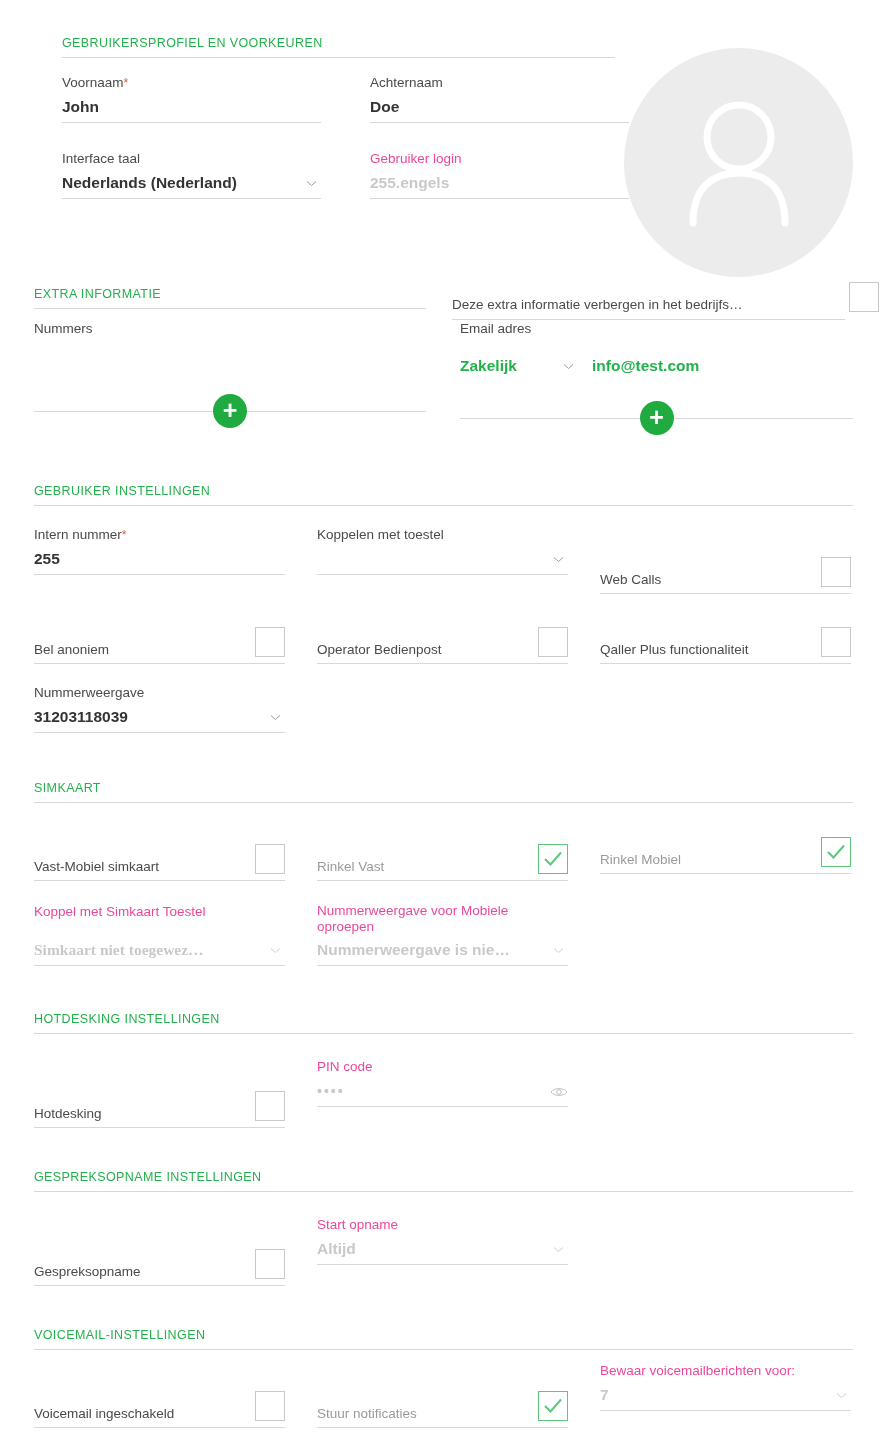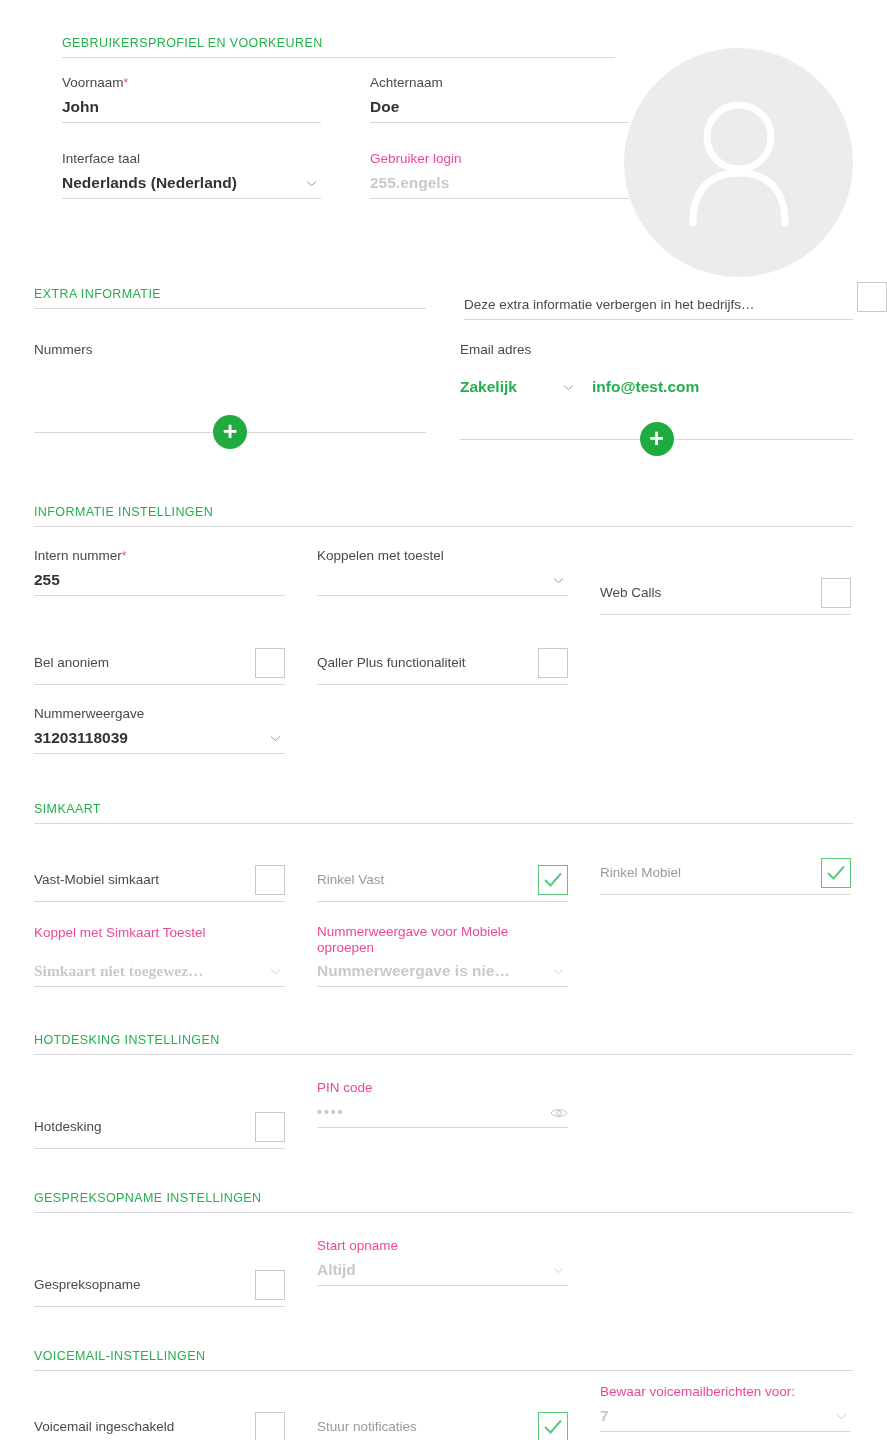--- a/index.html
+++ b/index.html
@@ -80,21 +80,21 @@
   .tick { display: none; }
 
   
   .check-row {
     position: relative;
     border-bottom: 1px solid #d8d8d8;
     height: 44px;
   }
   .check-row .cl {
     position: absolute;
-    left: 0; bottom: 14px;
+    left: 0; bottom: 6px;
     font-size: 13.5px;
     color: #4a4a4a;
   }
   .check-row .cb {
     position: absolute;
     right: 0; bottom: 6px;
   }
 
   
   #top-section { padding-top: 36px; margin-left: 28px; }
@@ -190,31 +190,31 @@
         <path d="M14 128 C14 92 34 78 60 78 C86 78 106 92 106 128" fill="none" stroke="#ffffff" stroke-width="7" stroke-linecap="round"></path>
       </svg>
     </div>
   </div>
 
   <div style="margin-top:88px;">
     <div style="display:flex; align-items:flex-start;">
       <div style="width:392px;">
         <div class="section-title" style="width:392px;">EXTRA INFORMATIE</div>
       </div>
-      <div style="width:393px; margin-left:38px; position:relative;">
+      <div style="width:393px; margin-left:26px; position:relative;">
         <div style="border-bottom:1px solid #d8d8d8; padding-bottom:7px; position:relative; height:33px;">
           <span style="font-size:13.5px; color:#4a4a4a; position:absolute; left:0; bottom:7px;">Deze extra informatie verbergen in het bedrijfs…</span>
         </div>
         <div class="checkbox" style="position:absolute; right:-34px; top:-5px;">
           
         </div>
       </div>
     </div>
 
-    <div style="display:flex; margin-top:21px;">
+    <div style="display:flex; ">
       <div style="width:392px;">
         <div class="field-label">Nummers</div>
         <div class="plus-line" style="margin-top:44px;">
           <div class="plus-btn">+</div>
         </div>
       </div>
       <div style="width:393px; margin-left:34px;">
         <div class="field-label">Email adres</div>
         <div style="display:flex; align-items:center; margin-top:19px;">
           <div style="position:relative; width:114px;">
@@ -228,21 +228,21 @@
           <span class="green-val" style="margin-left:18px;">info@test.com</span>
         </div>
         <div class="plus-line" style="margin-top:14px;">
           <div class="plus-btn">+</div>
         </div>
       </div>
     </div>
   </div>
 
   <div style="margin-top:65px;">
-    <div class="section-title full">INFORMATIE INSTELLINGEN</div>
+    <div class="section-title full">GEBRUIKER INSTELLINGEN</div>
 
     <div style="display:flex; margin-top:20px;">
       <div style="width:251px; margin-right:32px;">
         <div class="field">
           <div class="field-label">
             <span>Intern nummer</span><span class="req">*</span>
           </div>
           <div class="field-value">255</div>
         </div>
       </div>
@@ -262,20 +262,26 @@
           <span class="cl">Web Calls</span>
           <span class="cb"><span class="checkbox"></span></span>
         </div>
       </div>
     </div>
 
     <div style="display:flex; margin-top:26px;">
       <div style="width:251px; margin-right:32px;">
         <div class="check-row">
           <span class="cl">Bel anoniem</span>
+          <span class="cb"><span class="checkbox"></span></span>
+        </div>
+      </div>
+      <div style="width:251px; margin-right:32px;">
+        <div class="check-row">
+          <span class="cl">Operator Bedienpost</span>
           <span class="cb"><span class="checkbox"></span></span>
         </div>
       </div>
       <div style="width:251px;">
         <div class="check-row">
           <span class="cl">Qaller Plus functionaliteit</span>
           <span class="cb"><span class="checkbox"></span></span>
         </div>
       </div>
     </div>

